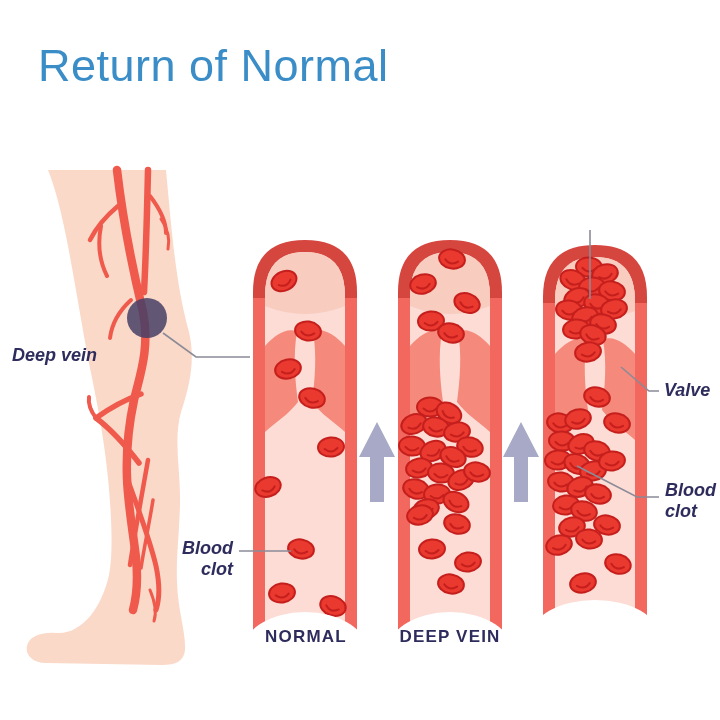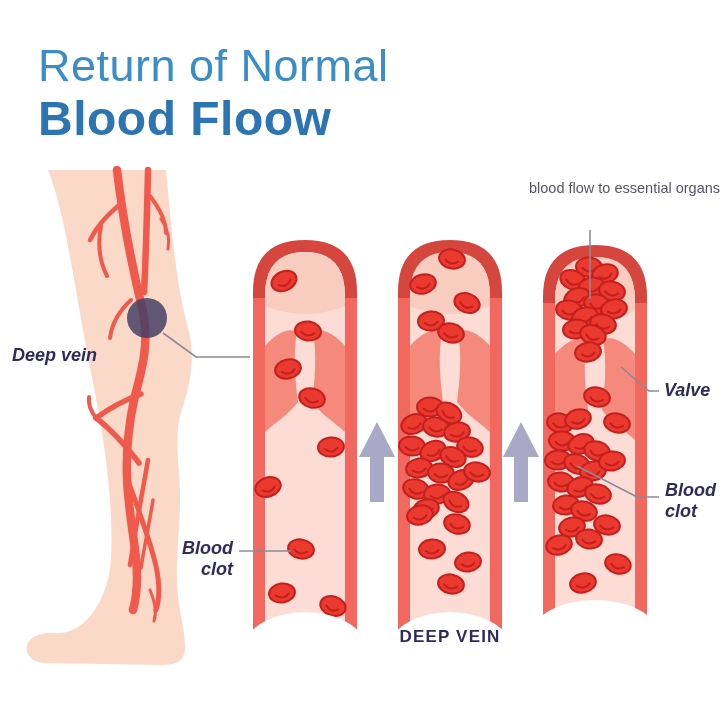--- a/index.html
+++ b/index.html
@@ -205,43 +205,42 @@
       <path class="connector" d="M163,333 L196,357 L250,357"></path>
       <path class="connector" d="M239,551 L291,551"></path>
       <path class="connector" d="M590,230 L590,299"></path>
       <path class="connector" d="M621,367 L649,391 L659,391"></path>
       <path class="connector" d="M577,466 L637,497 L659,497"></path>
     </g>
   </svg>
 
   <div class="title-block">
     <div class="title-l1">Return of Normal</div>
-    <div class="title-l2">Blood Floow</div>
   </div>
 
   <div class="label italic" style="left:12px;top:345px;">Deep vein</div>
 
   <div class="label italic right two-line" style="left:150px;top:538px;width:83px;">
     <div>Blood</div>
     <div>clot</div>
   </div>
 
   <div class="label" style="left:529px;top:177px;">
     <div class="annot-desc" style="margin-top:3px;">
-      <div>blood flow to essential organs</div>
     </div>
   </div>
 
   <div class="label italic" style="left:664px;top:380px;">Valve</div>
 
   <div class="label italic two-line" style="left:665px;top:480px;">
     <div>Blood</div>
     <div>clot</div>
   </div>
 
   <div class="caption" style="left:236px;top:627px;">
+    <div>NORMAL</div>
   </div>
 
   <div class="caption" style="left:380px;top:627px;">
     <div>DEEP VEIN</div>
   </div>
 
 </div>
 
 </body></html>

